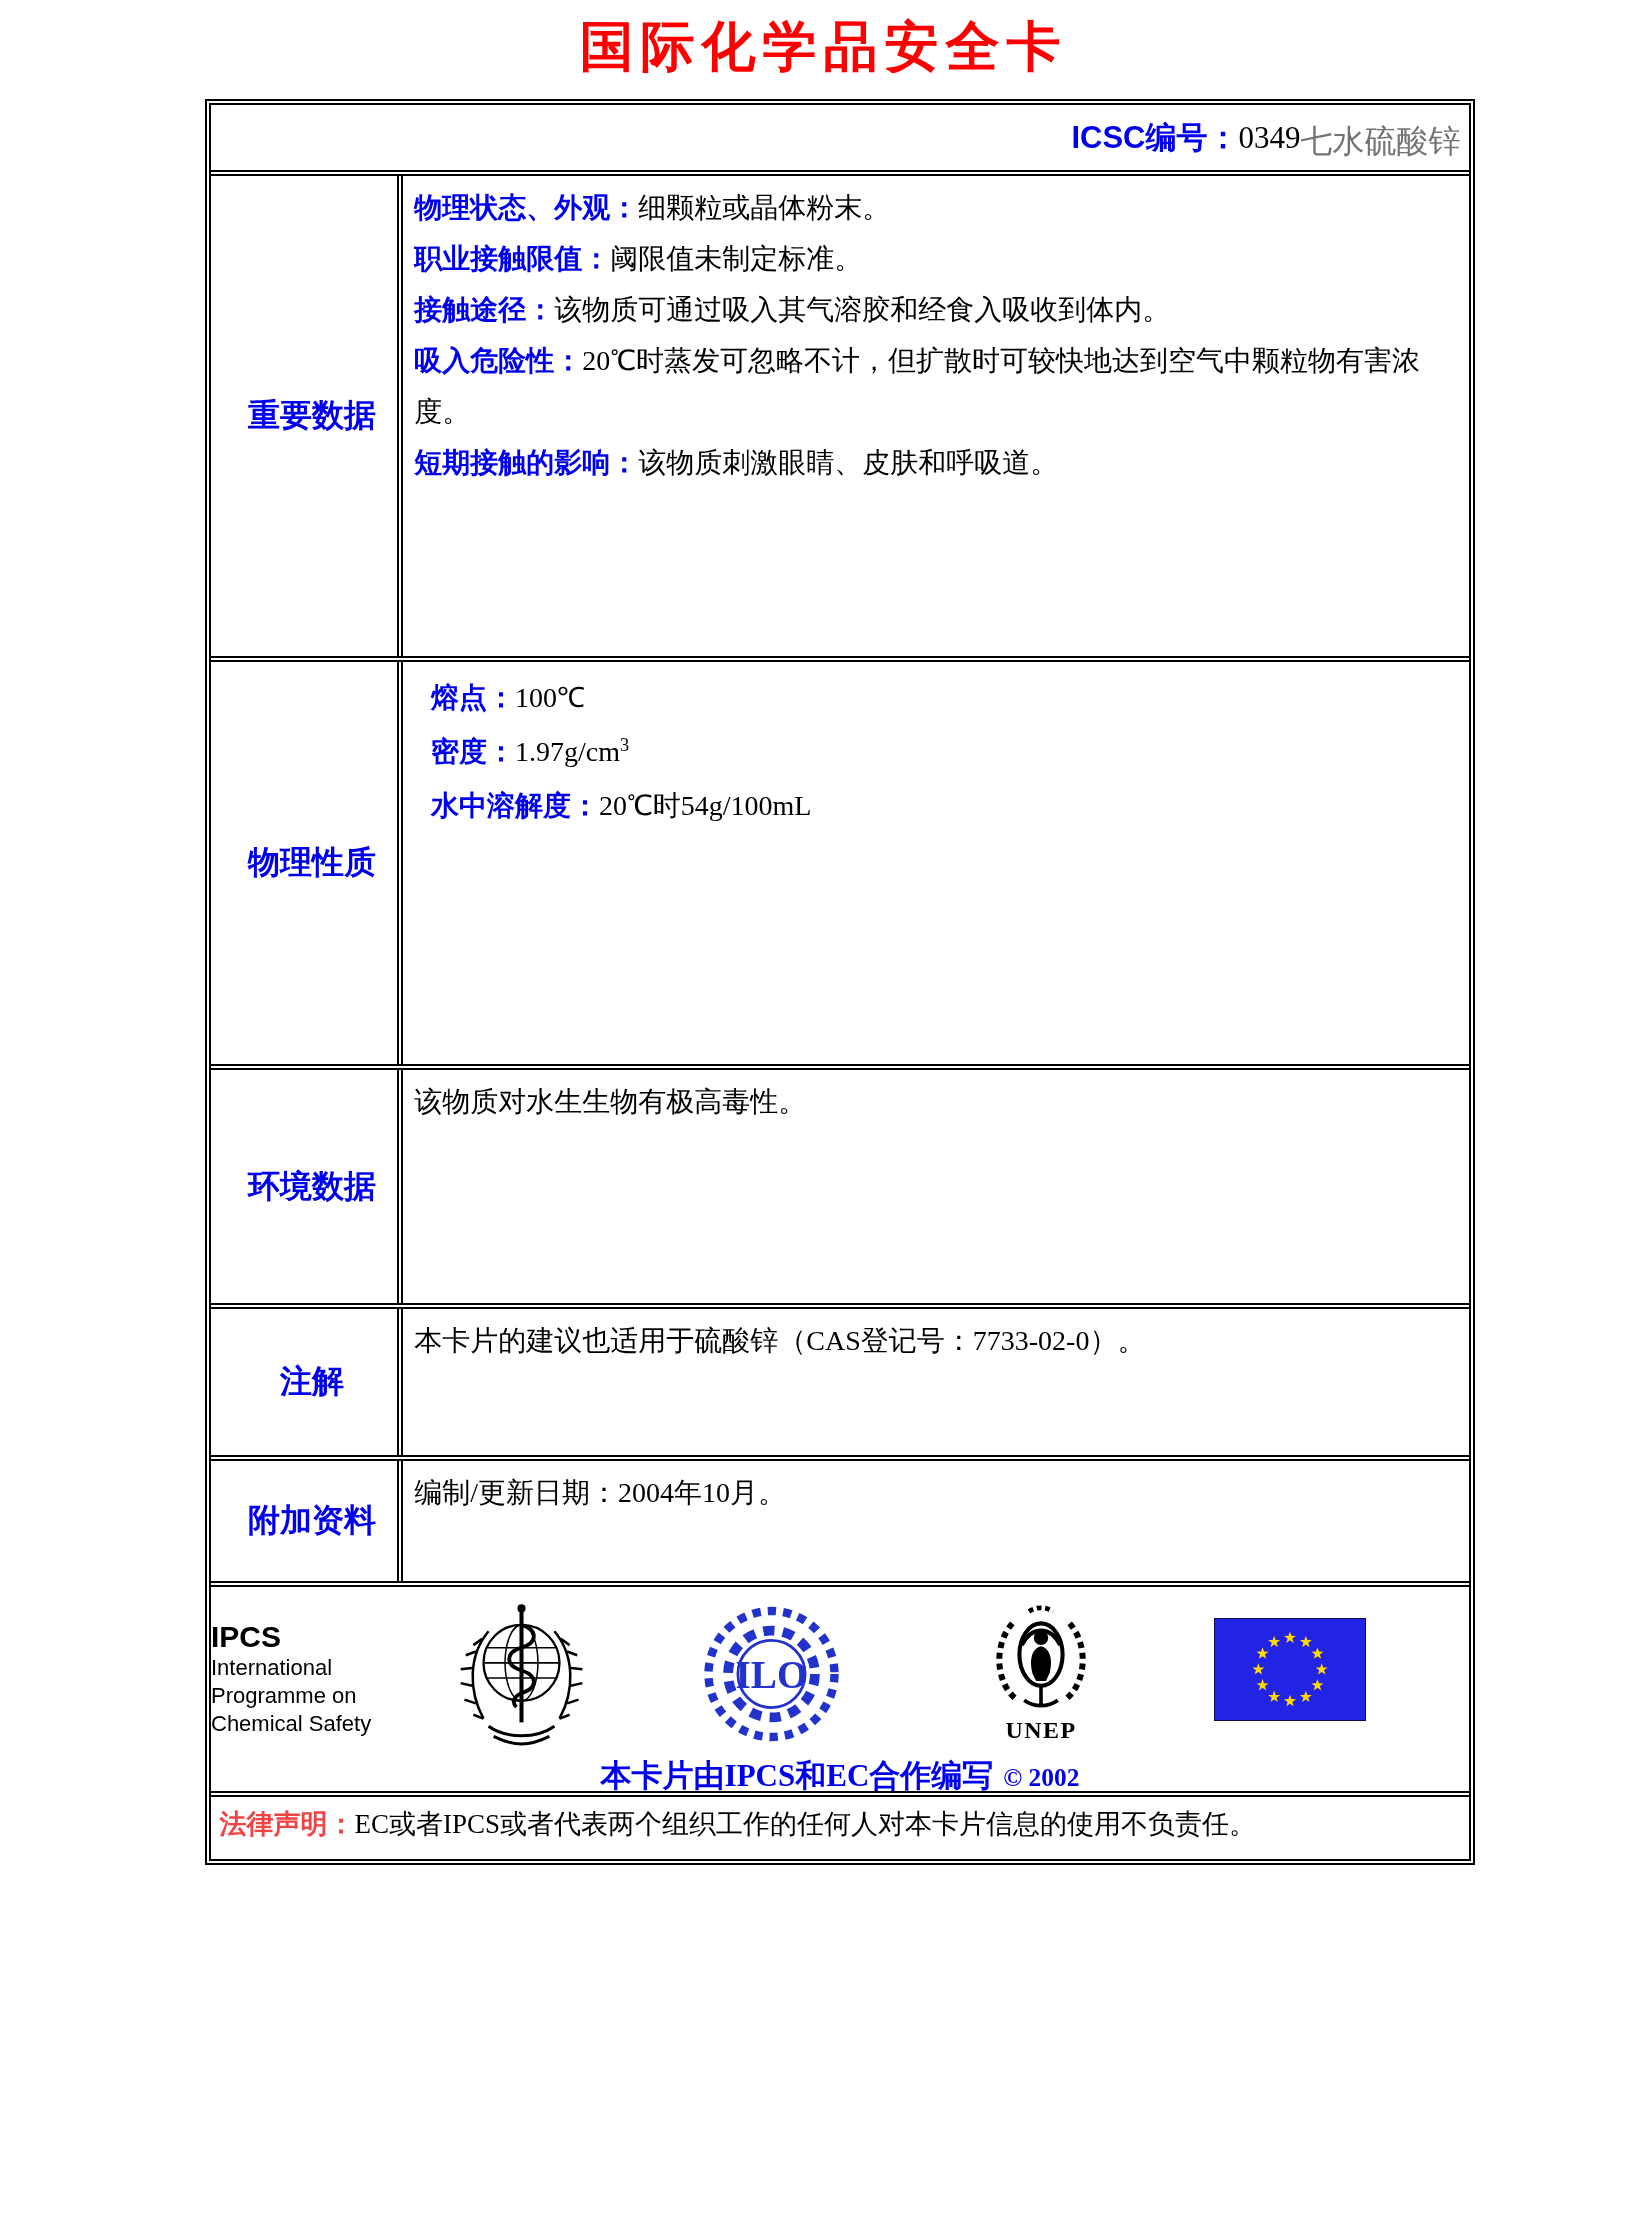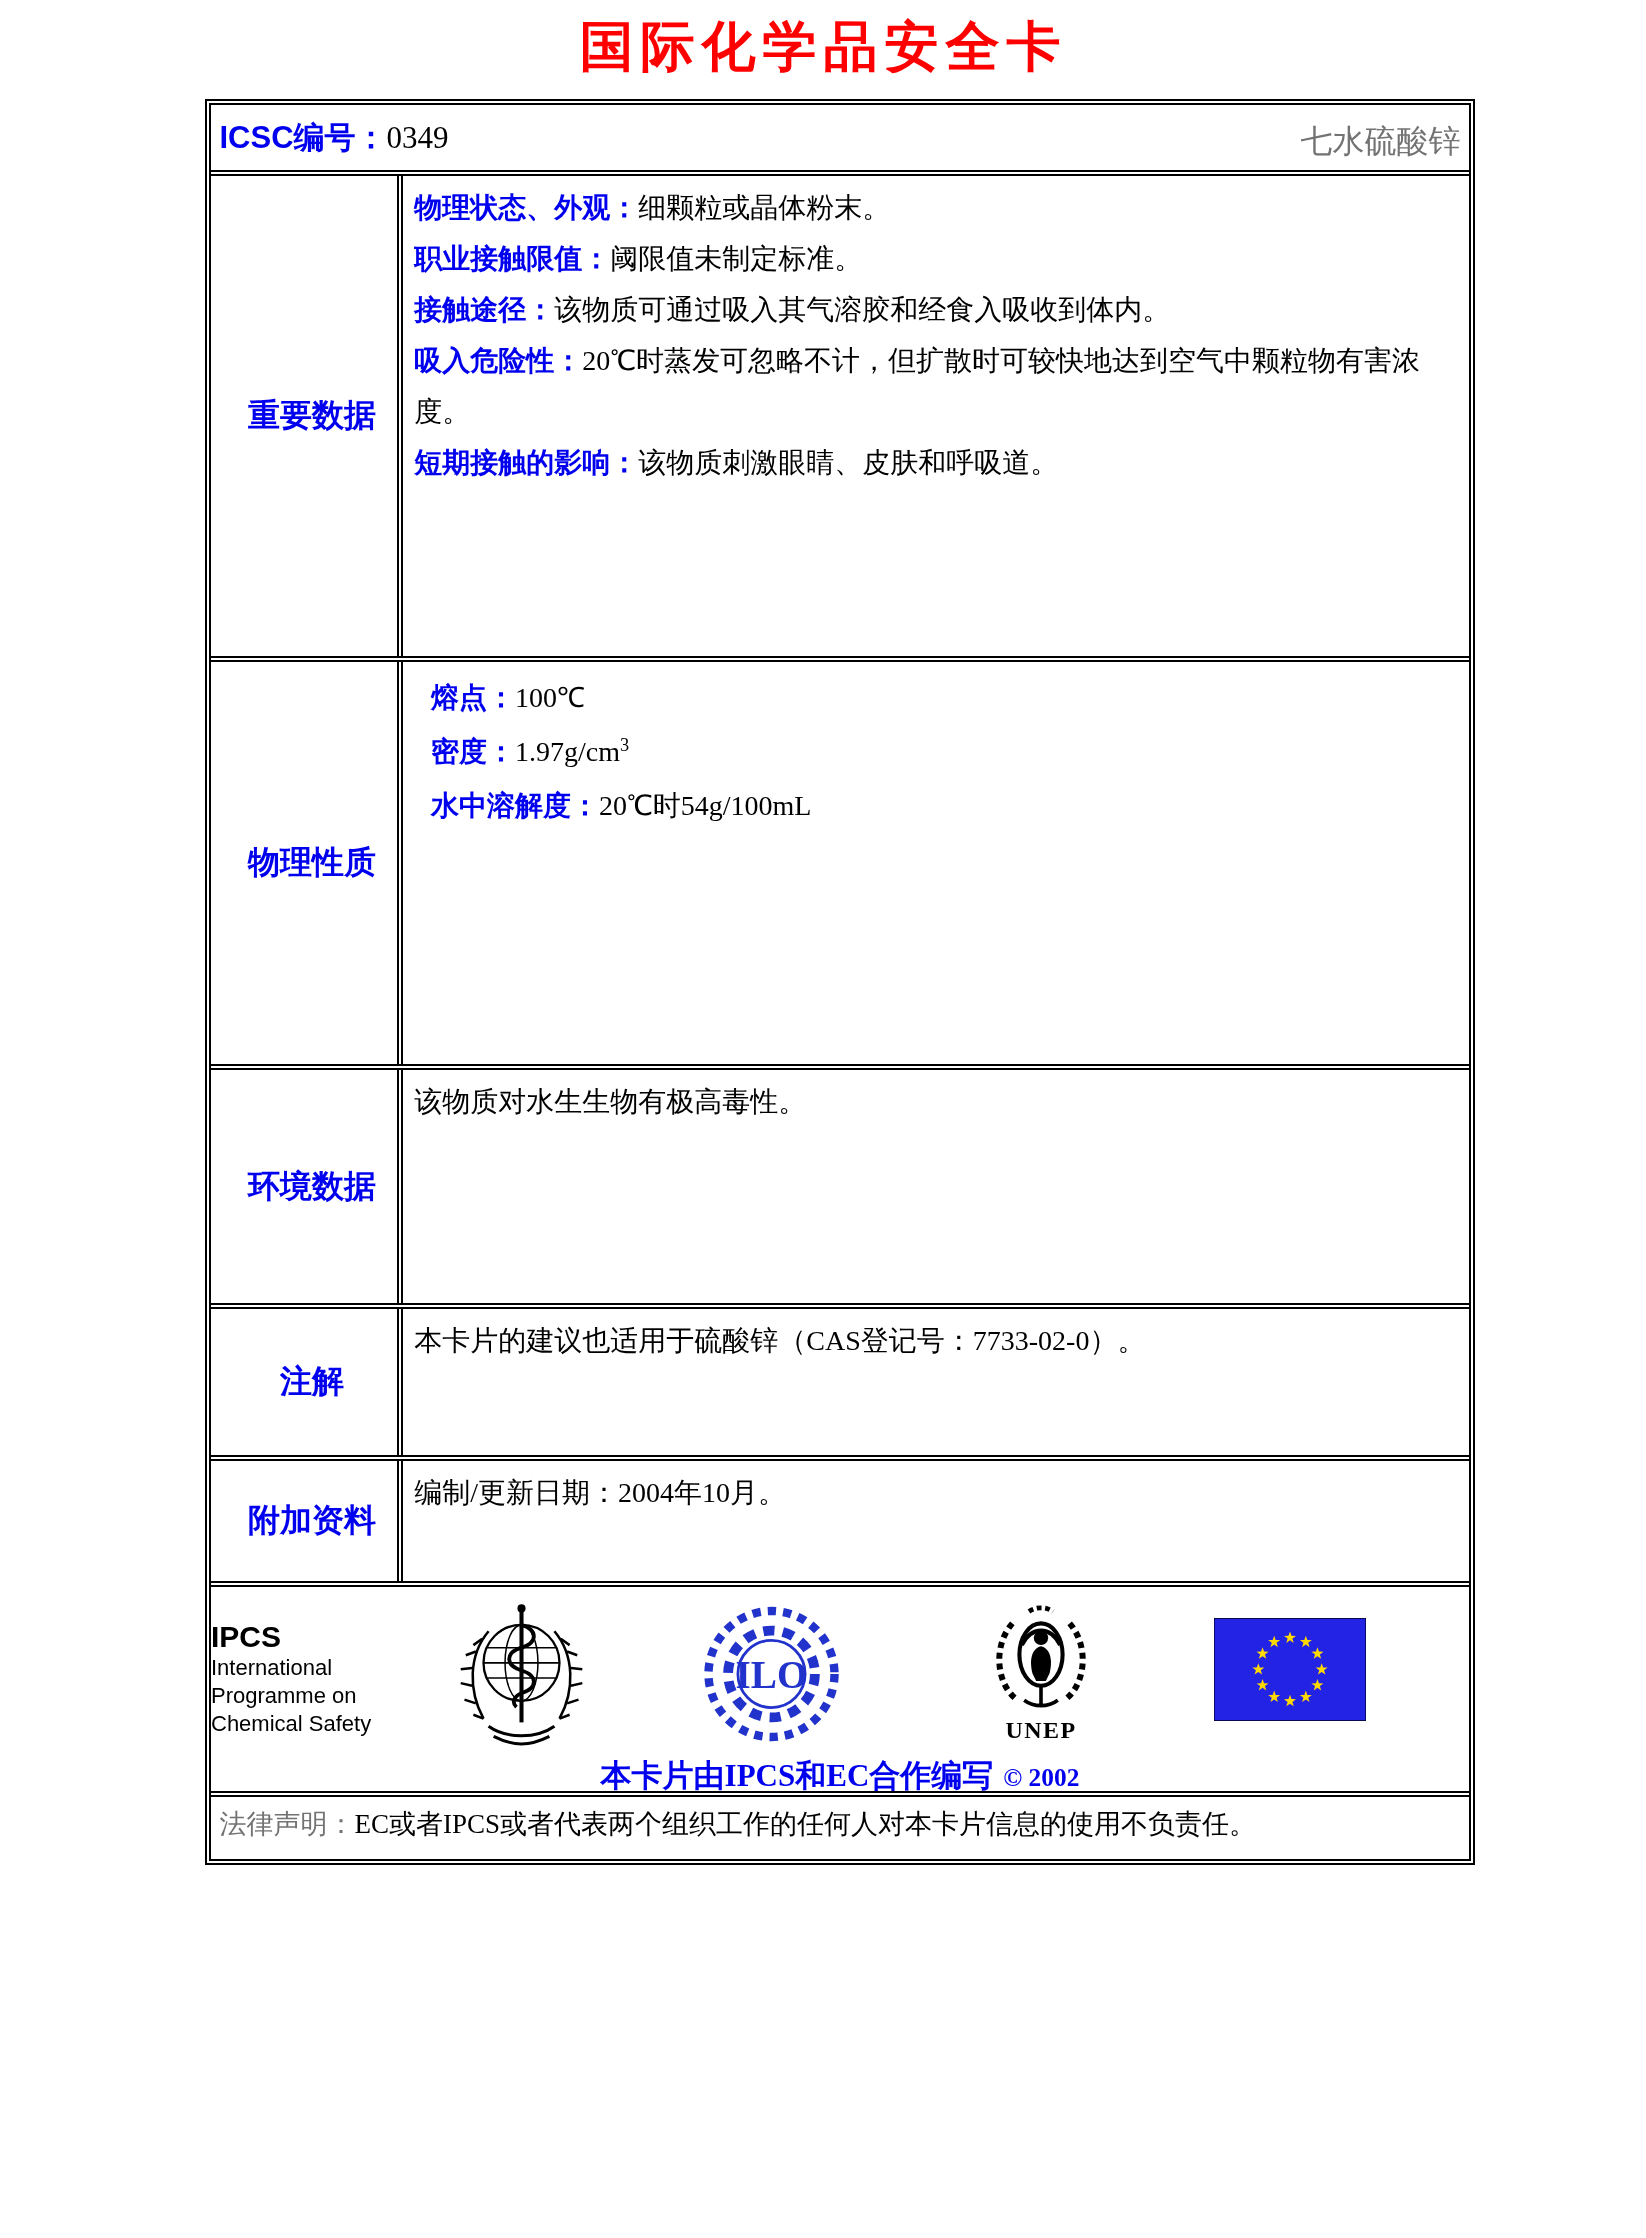--- a/index.html
+++ b/index.html
@@ -11,41 +11,41 @@
     position:absolute;top:11.3px;left:0;width:100%;text-align:center;
     font-family:"Liberation Sans",sans-serif;font-weight:bold;
     font-size:54px;color:#ff0000;letter-spacing:7px;
   }
   .card{
     position:absolute;left:205px;top:99px;width:1270px;
     box-sizing:border-box;border:6.4px double #000;background:#fff;
   }
   .row{box-sizing:border-box;border-bottom:6.4px double #000;display:flex;}
   .row:last-child{border-bottom:none;}
-  .header-row{height:71px;align-items:center;justify-content:space-between;padding:0 8.5px;}
+  .header-row{height:71px;align-items:center;justify-content:flex-end;padding:0 8.5px;}
   .icsc-label{font-family:"Liberation Sans",sans-serif;font-weight:bold;color:#0000ee;font-size:31px;}
   .icsc-number{font-size:31px;color:#000;}
   .substance{font-size:32px;color:#737373;margin-top:8px;}
   .label-cell{
     width:176px;flex:none;border-right:6.4px double #000;box-sizing:border-box;
     display:flex;align-items:center;justify-content:center;text-align:center;
     font-family:"Liberation Sans",sans-serif;font-weight:bold;color:#0000ee;font-size:32px;margin-left:16px;
   }
   .content-cell{flex:1;padding:5.6px 11.3px;font-size:28px;line-height:51px;}
   .content-cell.phys{line-height:54px;padding-top:8.5px;padding-left:28px;}
   .blue-label{color:#0000ee;font-family:"Liberation Sans",sans-serif;font-weight:bold;}
   sup{font-size:18.3px;line-height:0;}
   .row-important{height:486px;}
   .row-physical{height:408px;}
   .row-environment{height:239px;}
   .row-notes{height:152px;}
   .row-additional{height:126px;}
   .row-logos{height:210px;display:block;padding-top:10px;}
   .row-legal{height:62px;display:block;padding:7px 8.5px;font-size:27px;line-height:40px;}
-  .legal-label{font-family:"Liberation Sans",sans-serif;font-weight:normal;color:#737373;margin-top:48px;}
+  .legal-label{font-family:"Liberation Sans",sans-serif;font-weight:bold;color:#ef4444;margin-top:48px;}
   .logo-strip{display:flex;align-items:flex-start;height:154px;}
   .ipcs-block{width:176px;padding-top:22.6px;font-family:"Liberation Sans",sans-serif;}
   .ipcs-title{font-size:30px;font-weight:bold;line-height:34px;}
   .ipcs-line{font-size:22px;line-height:28px;}
   .who-logo{margin-left:71px;}
   .ilo-logo{margin-left:116px;margin-top:7px;}
   .unep-block{margin-left:139px;width:120px;text-align:center;}
   .unep-text{font-family:"Liberation Serif",serif;font-weight:bold;font-size:24px;line-height:35px;letter-spacing:1.4px;}
   .eu-flag{margin-left:113px;margin-top:21px;}
   .caption-line{text-align:center;margin-top:4.2px;font-family:Liberation Serif, serif;font-weight:bold;color:#0000ee;font-size:31px;}

